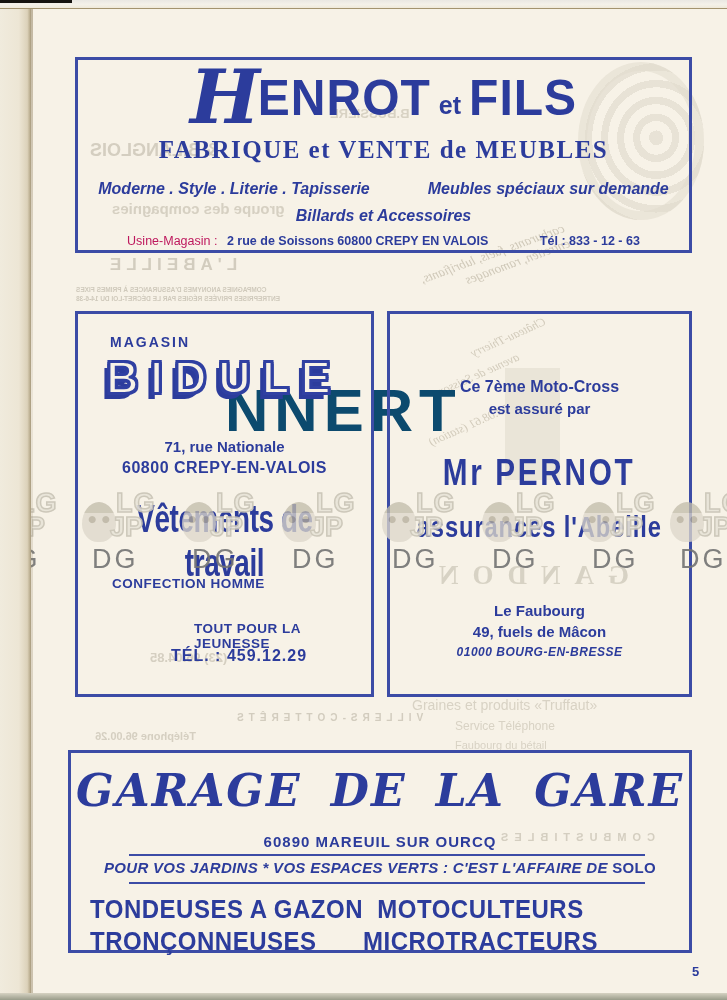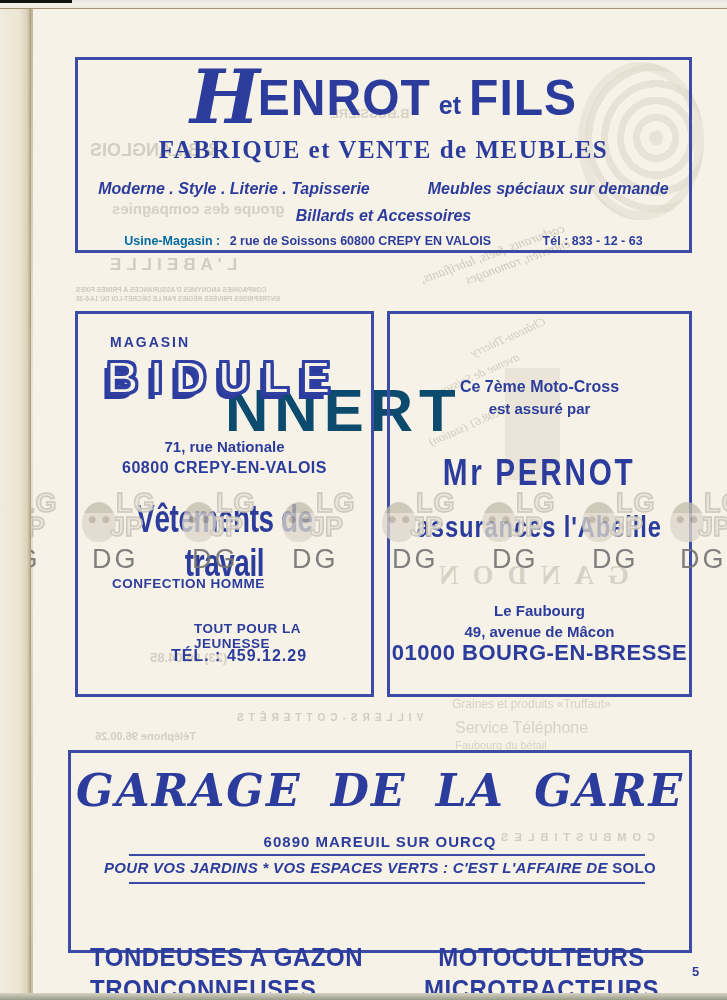--- a/index.html
+++ b/index.html
@@ -33,22 +33,22 @@
          font-family:"Liberation Serif",serif; color:#cfc8b8; transform:scaleX(-1) rotate(20deg); }
   .bt7 { left:468px; top:330px; font-size:12px; font-style:italic; font-family:"Liberation Serif",serif; color:#d2cbbb; transform:scaleX(-1) rotate(24deg); }
   .bt8 { left:430px; top:368px; font-size:12px; font-style:italic; font-family:"Liberation Serif",serif; color:#d2cbbb; transform:scaleX(-1) rotate(24deg); }
   .bt9 { left:426px; top:418px; font-size:12px; font-style:italic; font-family:"Liberation Serif",serif; color:#d2cbbb; transform:scaleX(-1) rotate(24deg); }
   .bt10 { left:225px; top:376px; font-size:60px; font-weight:900; letter-spacing:6px; color:#0c4a6e; }
   .bt11 { left:425px; top:560px; font-size:27px; font-weight:bold; letter-spacing:14px; color:#d7d2c4;
           font-family:"Liberation Serif",serif; transform:scaleX(-1); }
   .bt12 { left:150px; top:650px; font-size:13px; font-weight:bold; color:#d5cfc1; transform:scaleX(-1); }
   .bt13 { left:232px; top:712px; font-size:10px; font-weight:bold; letter-spacing:5px; color:#d2ccbe; transform:scaleX(-1); }
   .bt14 { left:95px;  top:730px; font-size:11px; font-weight:bold; color:#d5cfc1; transform:scaleX(-1); }
-  .bt15 { left:452px; top:697px; font-size:12px; color:#d8d2c4; }
-  .bt16 { left:455px; top:719px; font-size:16px; color:#d8d2c4; }
+  .bt15 { left:412px; top:697px; font-size:14px; color:#d8d2c4; }
+  .bt16 { left:455px; top:719px; font-size:12px; color:#d8d2c4; }
   .bt17 { left:455px; top:739px; font-size:11px; color:#d8d2c4; }
   .bt18 { left:495px; top:831px; font-size:11px; font-weight:bold; letter-spacing:6px; color:#d4cec0; transform:scaleX(-1); }
   .bleed-circle { position:absolute; left:578px; top:62px; width:126px; height:158px; border-radius:50%;
     box-shadow:inset 0 0 0 9px rgba(198,191,173,.55);
     background:repeating-radial-gradient(ellipse at 62% 48%, rgba(140,131,110,.30) 0 7px, rgba(0,0,0,0) 7px 16px);
     opacity:.45; z-index:1; }
   .bleed-bar { position:absolute; left:505px; top:368px; width:55px; height:112px; background:#eae5d8; z-index:1; }
 
   
   .adbox { position:absolute; border:3px solid #3c4ca6; background:transparent; z-index:2; }
@@ -63,21 +63,21 @@
   
   .henrot-title { top:6px; line-height:62px; }
   .h-script { font-family:"DejaVu Serif",serif; font-style:italic; font-weight:bold; font-size:74px; vertical-align:-9px; margin-right:-2px; }
   .h-main { font-weight:800; font-size:48px; letter-spacing:1px; display:inline-block; transform:scaleY(1.05); }
   .h-et { font-size:25px; font-weight:800; margin:0 8px; }
   .henrot-sub { top:76px; font-family:"Liberation Serif",serif; font-weight:bold; font-size:25px; letter-spacing:1.5px; }
   .henrot-tag1 { position:absolute; top:120px; width:100%; display:flex; justify-content:center; gap:58px;
                  font-style:italic; font-weight:bold; font-size:16px; }
   .henrot-tag2 { top:147px; font-style:italic; font-weight:bold; font-size:16px; }
   .henrot-footer { top:174px; font-size:12.5px; }
-  .hf-label { font-weight:bold; color:#0369a1; }
+  .hf-label { font-weight:normal; color:#be185d; }
   .hf-addr  { font-weight:bold; margin-left:6px; }
   .hf-tel   { font-weight:bold; margin-left:48px; }
 
   
   .bidule-label { position:absolute; left:32px; top:20px; font-size:14px; font-weight:bold; letter-spacing:2px; }
   .bidule-name  { top:36px; font-size:44px; font-weight:800; letter-spacing:12px; line-height:56px;
     color:#f7f2e7; -webkit-text-stroke:2px #3040a2;
     text-shadow:-2px 0 0 #3040a2, 2px 0 0 #3040a2, 0 -2px 0 #3040a2, 0 2px 0 #3040a2,
                 -2px -2px 0 #3040a2, 2px -2px 0 #3040a2, -2px 2px 0 #3040a2, 2px 2px 0 #3040a2,
                 -5px 6px 0 #2c3c9c; }
@@ -91,32 +91,32 @@
   .bidule-tel { position:absolute; left:93px; top:333px; font-size:16px; font-weight:bold; letter-spacing:1px; }
 
   
   .pernot-i1 { top:64px; font-size:16px; font-weight:bold; }
   .pernot-i2 { top:86px; font-size:15px; font-weight:bold; }
   .pernot-name { top:140px; }
   .pernot-name .cond { font-size:33px; font-weight:800; letter-spacing:3px; transform:scaleX(.9) scaleY(1.1); }
   .pernot-co { top:198px; }
   .pernot-co .cond { font-size:27px; font-weight:800; letter-spacing:1px; transform:scaleX(.88) scaleY(1.08); }
   .pernot-addr { top:286px; font-weight:bold; font-size:15px; line-height:21px; }
-  .pernot-addr .a3 { font-size:22px; letter-spacing:.5px; }
+  .pernot-addr .a3 { font-size:12px; letter-spacing:.5px;font-style:italic; }
 
   
   .garage-name { top:12px; font-family:"DejaVu Serif",serif; font-style:italic; font-weight:bold;
                  font-size:44px; letter-spacing:2px; word-spacing:12px; }
   .garage-addr { top:80px; font-size:15px; font-weight:bold; letter-spacing:1px; }
   .g-rule { position:absolute; left:58px; right:44px; height:2px; background:#3c4ca6; }
   .g-rule1 { top:101px; } .g-rule2 { top:129px; }
   .garage-tag { top:106px; font-size:15px; font-weight:bold; font-style:italic; letter-spacing:.3px; }
   .garage-tag .brand { font-style:normal; font-weight:800; }
-  .garage-products { position:absolute; top:140px; left:0; width:100%; display:flex; justify-content:space-between;
-                     padding:0 30px 0 19px; box-sizing:border-box;margin-top:48px; }
+  .garage-products { position:absolute; top:140px; left:0; width:100%; display:flex; 
+                     padding:0 30px 0 19px; box-sizing:border-box; }
   .g-col { font-size:24px; font-weight:800; line-height:30px; transform:scaleY(1.08); transform-origin:top; letter-spacing:.5px; }
   .g-col-right { text-align:center; }
 
   .page-number { position:absolute; left:692px; top:964px; font-size:13px; font-weight:bold; z-index:5; }
 
   
   .wm { position:absolute; top:492px; width:96px; height:86px; opacity:.9; z-index:4; }
   .wm-head { position:absolute; left:2px; top:10px; width:34px; height:40px;
     border-radius:50% 50% 46% 46% / 55% 55% 45% 45%;
     background:
@@ -193,21 +193,21 @@
     <div class="center pernot-i1">Ce 7ème Moto-Cross</div>
     <div class="center pernot-i2">est assuré par</div>
     <div class="center pernot-name">
       <span class="cond">Mr PERNOT</span>
     </div>
     <div class="center pernot-co">
       <span class="cond">assurances l'Abeille</span>
     </div>
     <div class="center pernot-addr">
       <div class="a1">Le Faubourg</div>
-      <div class="a2">49, avenue de Mâcon</div>
+      <div class="a2">49, fuels de Mâcon</div>
       <div class="a3">01000 BOURG-EN-BRESSE</div>
     </div>
   </div>
 
   <div class="adbox" id="box-garage">
     <div class="center garage-name">GARAGE DE LA GARE</div>
     <div class="center garage-addr">60890 MAREUIL SUR OURCQ</div>
     <div class="g-rule g-rule1"></div>
     <div class="center garage-tag">
       <span>POUR VOS JARDINS * VOS ESPACES VERTS : C'EST L'AFFAIRE DE </span><span class="brand">SOLO</span>

